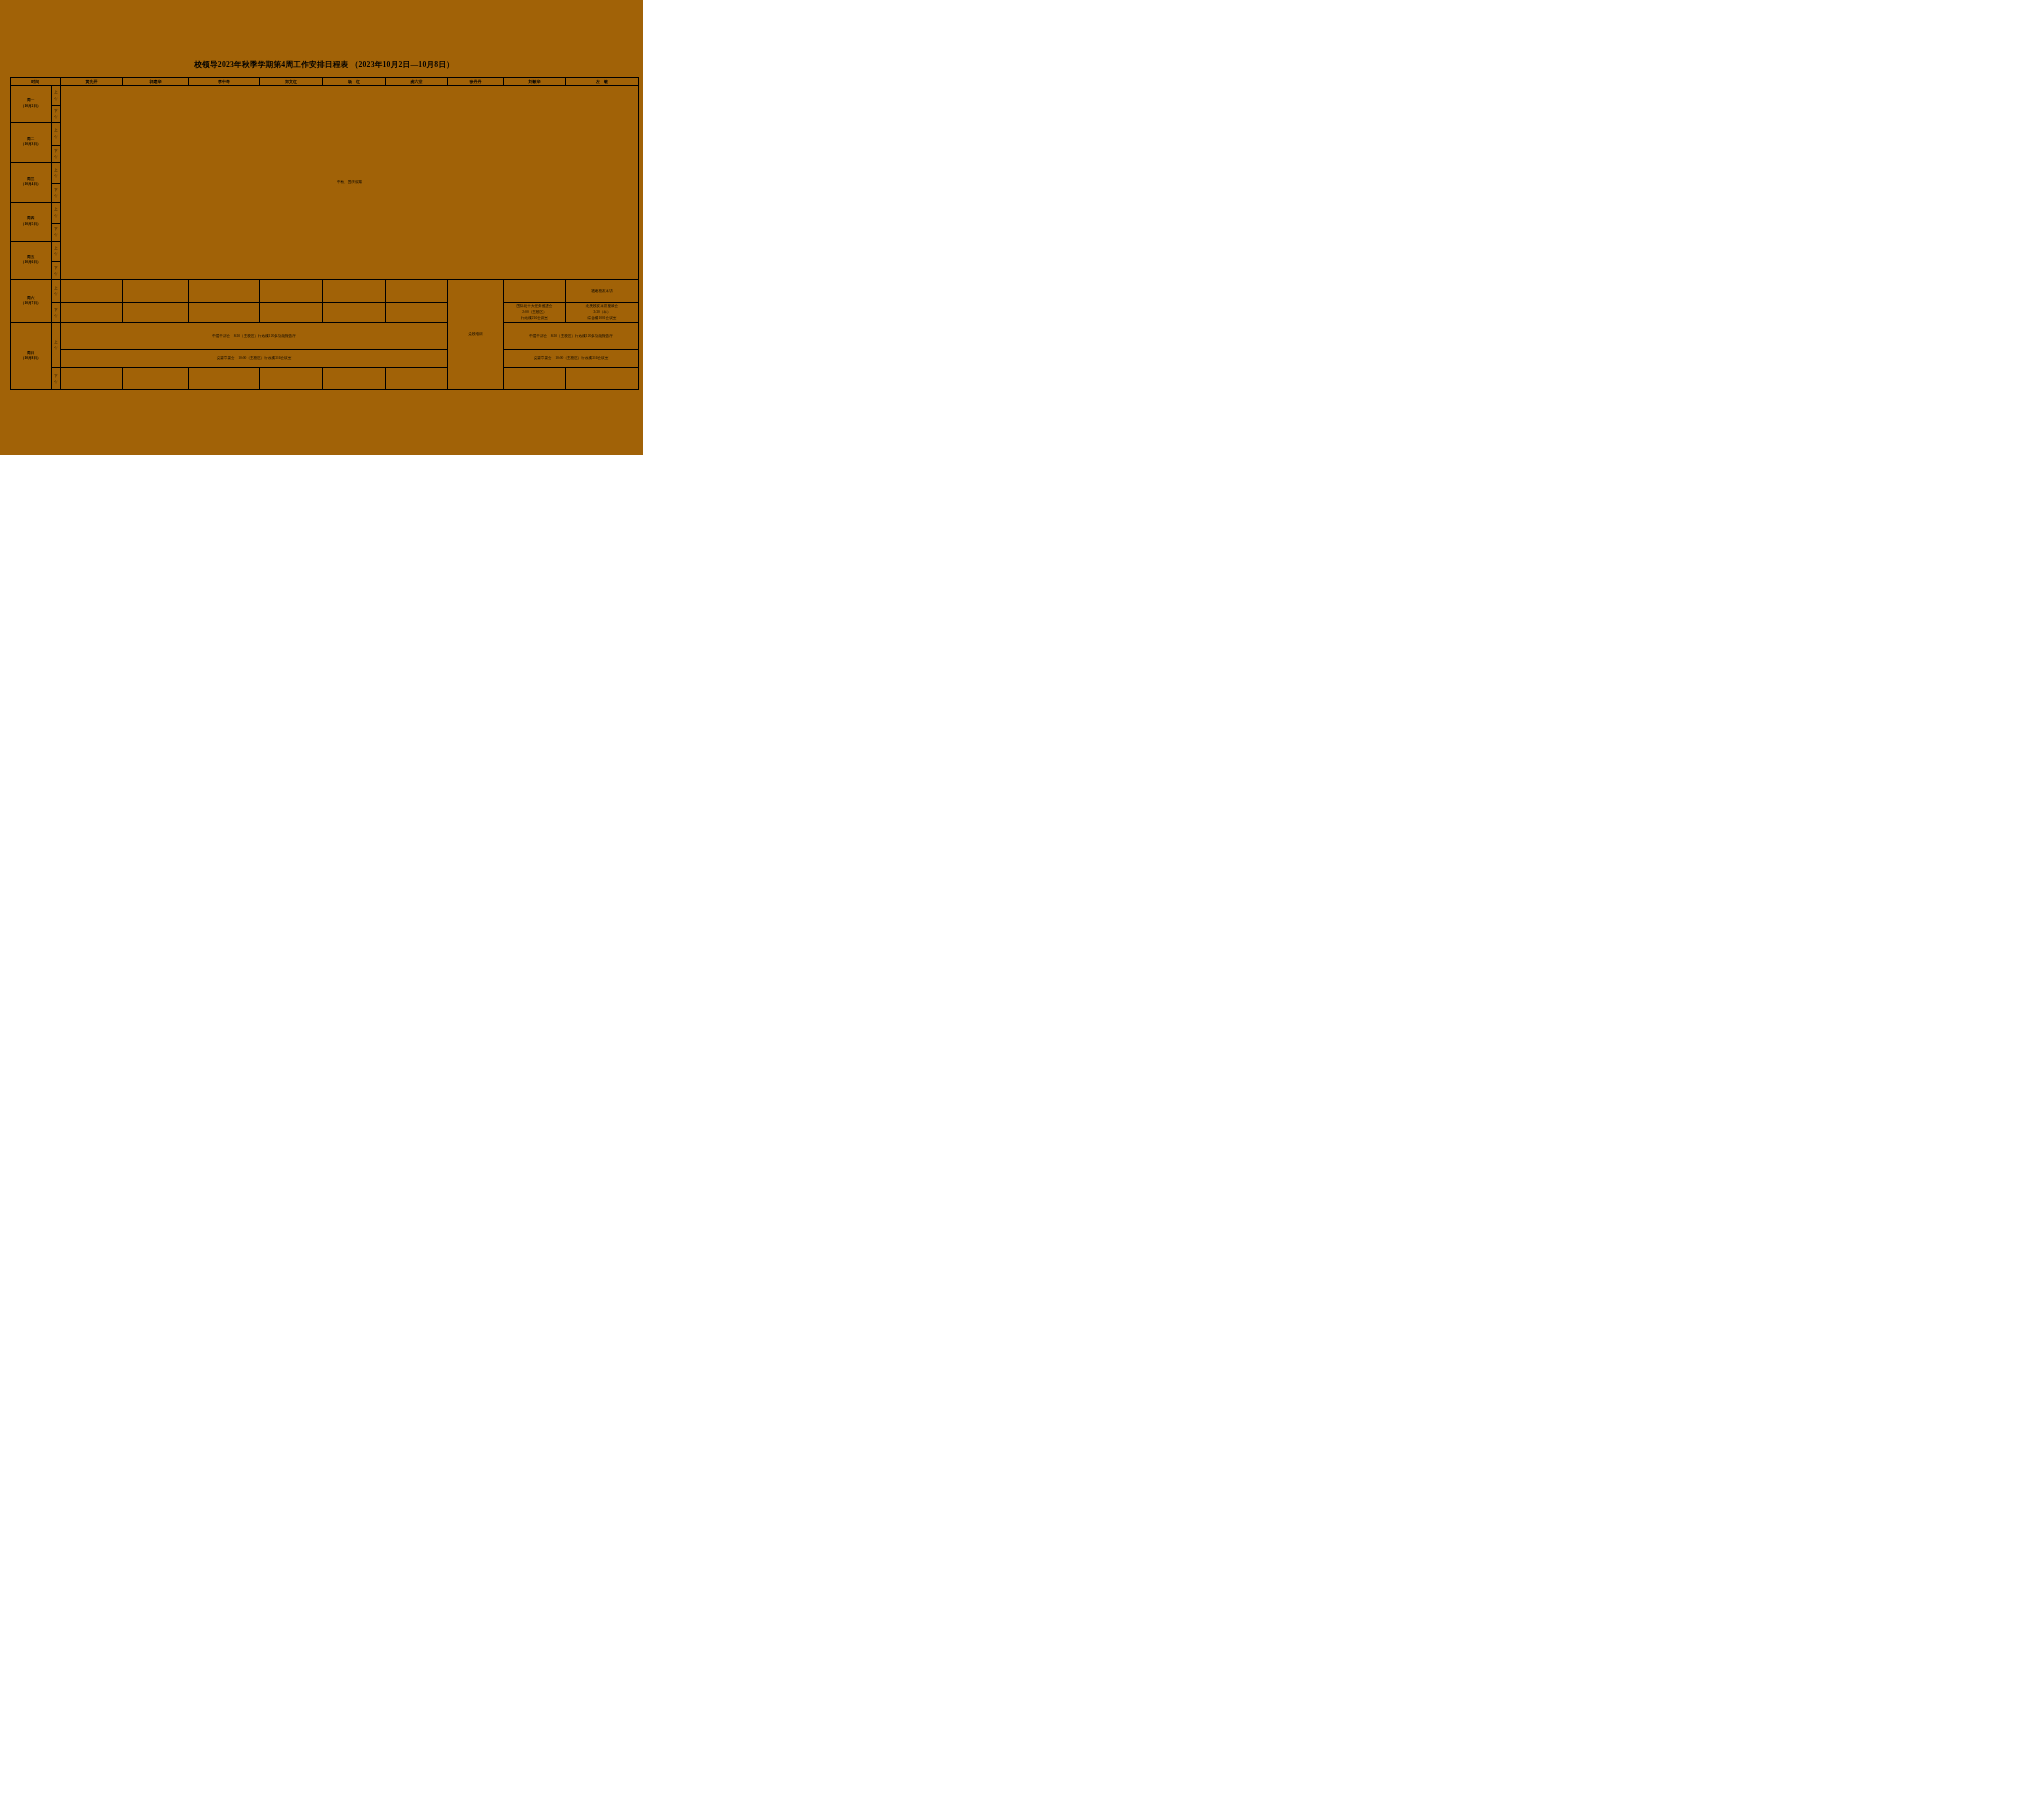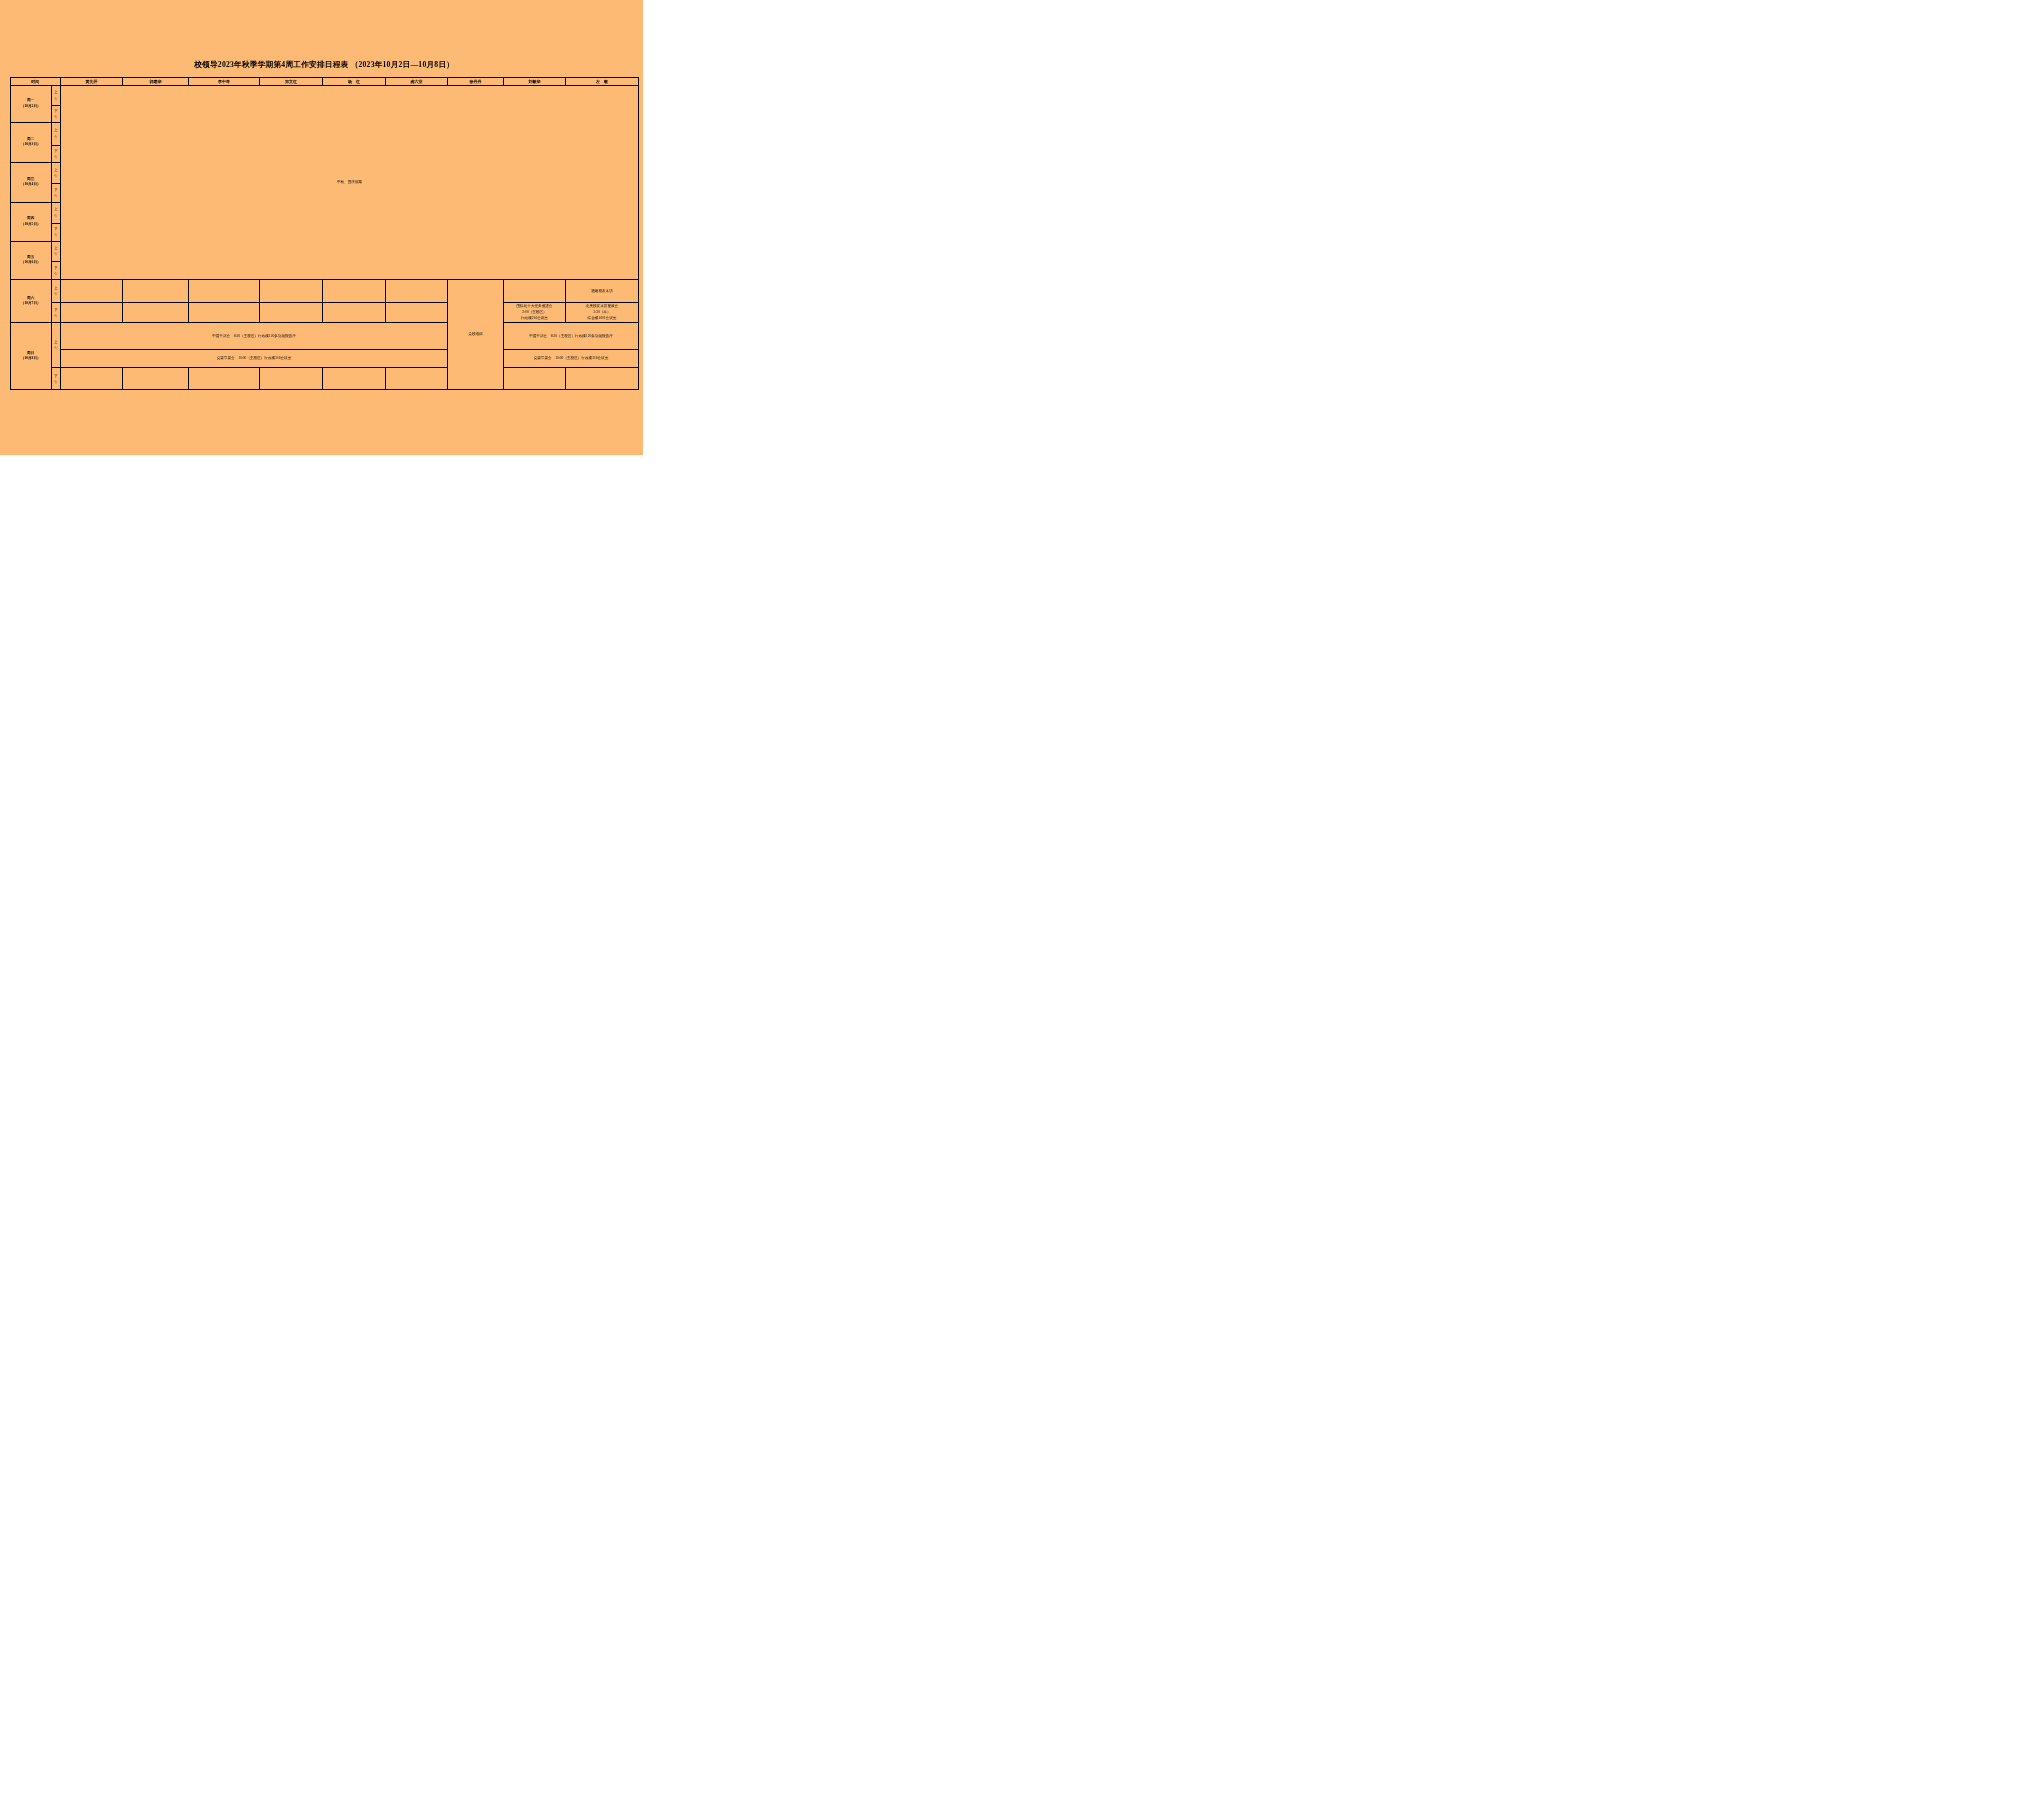--- a/index.html
+++ b/index.html
@@ -1,17 +1,17 @@
 <!DOCTYPE html>
 <html style="font-size:6.5px"><head>
 <meta charset="utf-8">
 <style>
   html,body{margin:0;padding:0;background:#fff;}
   body{font-family:"Liberation Serif","DejaVu Serif",serif;color:#000;}
-  .page{position:relative;width:643px;height:455px;background:#fdba74;overflow:hidden;}
+  .page{position:relative;width:643px;height:455px;background:#a16207;overflow:hidden;}
   .doc-title{
     position:absolute;left:9.7px;top:60px;width:629px;
     text-align:center;font-size:7.7px;font-weight:bold;
     font-family:"Liberation Serif","DejaVu Serif",serif;
     letter-spacing:0.2px;white-space:nowrap;
   }
   table.schedule{
     position:absolute;left:9.7px;top:77px;width:629px;
     border-collapse:collapse;table-layout:fixed;
     border:1.2px solid #000;

